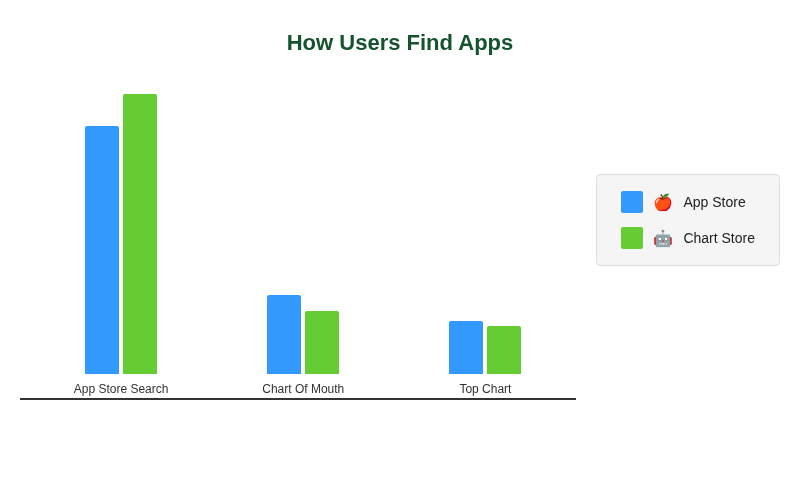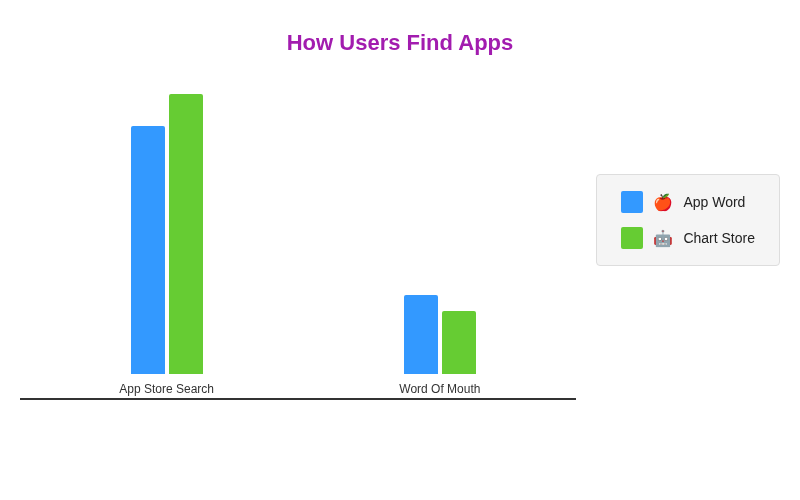--- a/index.html
+++ b/index.html
@@ -10,21 +10,21 @@
       font-family: 'Arial', sans-serif;
       display: flex;
       flex-direction: column;
       align-items: center;
       justify-content: flex-start;
       padding: 30px 20px 20px 20px;
     }
     .chart-title {
       font-size: 22px;
       font-weight: bold;
-      color: #a21caf;
+      color: #14532d;
       margin-bottom: 24px;
       text-align: center;
     }
     .chart-area {
       width: 100%;
       display: flex;
       flex-direction: row;
       align-items: flex-end;
       position: relative;
     }
@@ -130,29 +130,42 @@
     <div class="bars">
       <div class="bar-wrap">
         <span class="bar-label">15%</span>
         <div class="bar bar-blue" style="height:79px"></div>
       </div>
       <div class="bar-wrap">
         <span class="bar-label">12%</span>
         <div class="bar bar-green" style="height:63px"></div>
       </div>
     </div>
-    <div class="group-label">Word Of Mouth</div>
+    <div class="group-label">Chart Of Mouth</div>
+  </div>
+      <div class="group">
+    <div class="bars">
+      <div class="bar-wrap">
+        <span class="bar-label">10%</span>
+        <div class="bar bar-blue" style="height:53px"></div>
+      </div>
+      <div class="bar-wrap">
+        <span class="bar-label">9%</span>
+        <div class="bar bar-green" style="height:48px"></div>
+      </div>
+    </div>
+    <div class="group-label">Top Chart</div>
   </div>
     </div>
   <div class="legend" id="legend">
 
   <div class="legend-item">
     <div class="legend-color" style="background:#3399ff"></div>
     <span class="legend-icon">🍎</span>
-    <span>App Word</span>
+    <span>App Store</span>
   </div>
       <div class="legend-item">
     <div class="legend-color" style="background:#66cc33"></div>
     <span class="legend-icon">🤖</span>
     <span>Chart Store</span>
   </div>
     </div>
 </div>
 
 </body></html>

